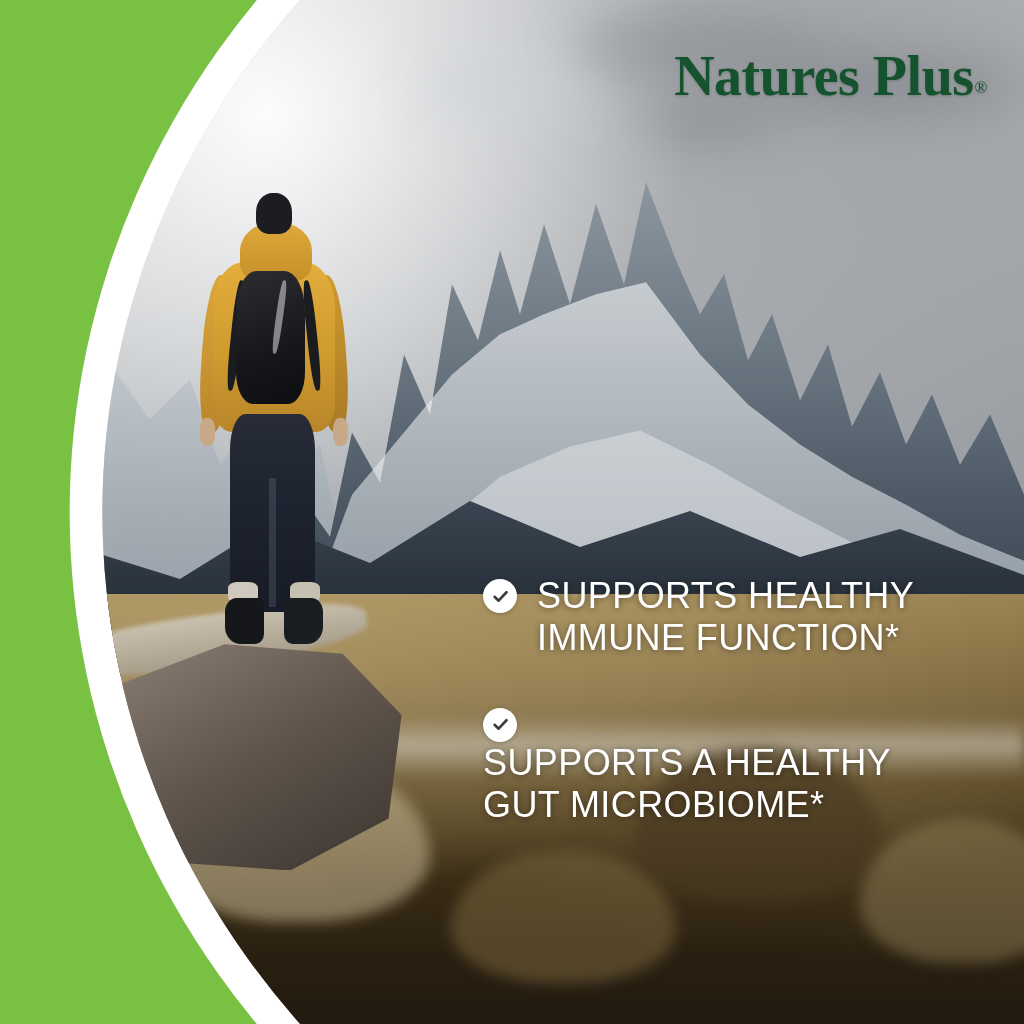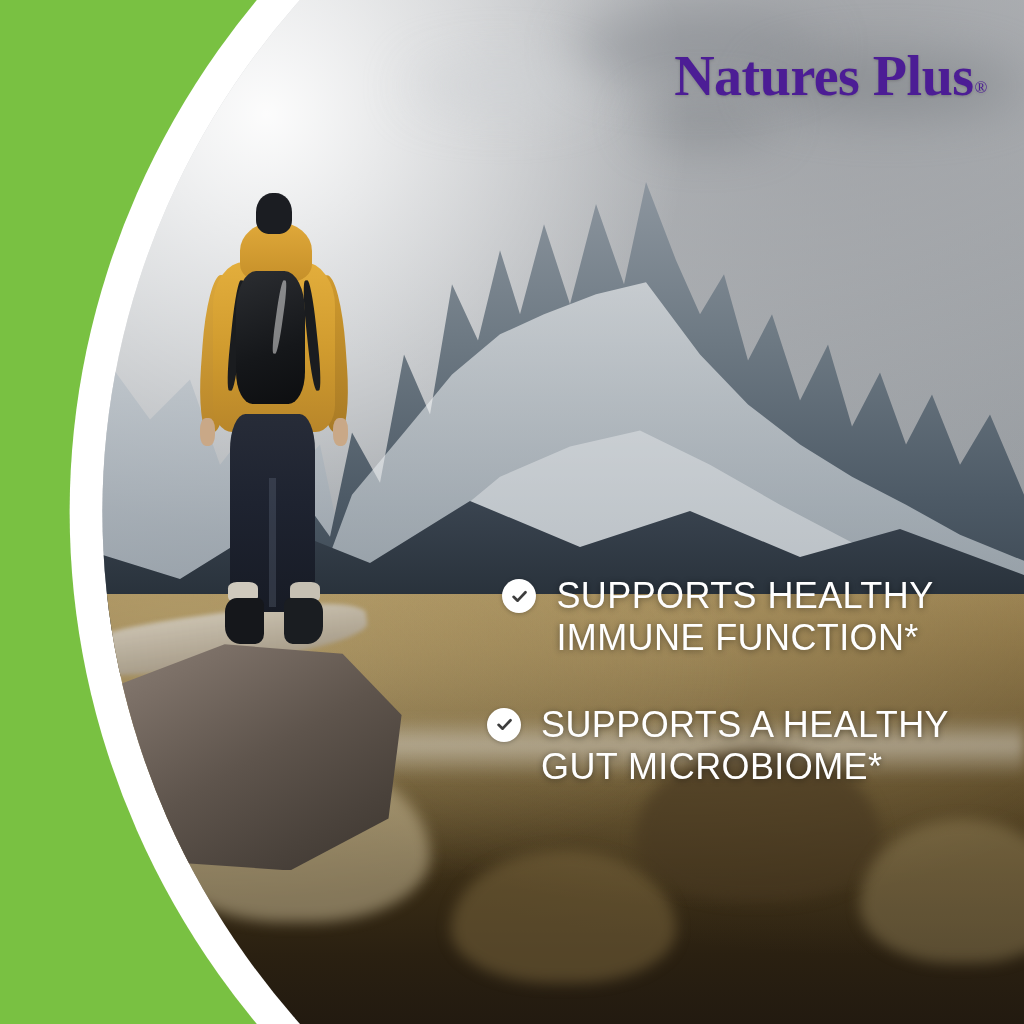--- a/index.html
+++ b/index.html
@@ -180,21 +180,21 @@
 
   
   .logo {
     position: absolute;
     right: 38px;
     top: 48px;
     font-family: "Liberation Serif", "DejaVu Serif", serif;
     font-weight: bold;
     font-size: 56px;
     line-height: 1;
-    color: #4c1d95;
+    color: #14532d;
     letter-spacing: -0.5px;
     white-space: nowrap;
     text-shadow: 0 1px 3px rgba(0,0,0,0.18);
   }
   .logo .reg {
     font-size: 17px;
     vertical-align: baseline;
     position: relative;
     top: -2px;
     left: 1px;
@@ -205,23 +205,22 @@
   .benefits {
     position: absolute;
     left: 483px;
     top: 575px;
     width: 470px;
   }
   .benefit {
     display: flex;
     align-items: flex-start;
     margin-bottom: 44px;
-    justify-content: center;
-  }
-  .benefit:last-child { margin-bottom: 11px; }
+  }
+  .benefit:last-child { margin-bottom: 11px; flex-direction: column; }
 
   .check-badge {
     flex: 0 0 auto;
     width: 34px;
     height: 34px;
     border-radius: 50%;
     background: #ffffff;
     margin-top: 4px;
     margin-right: 20px;
     display: flex;

